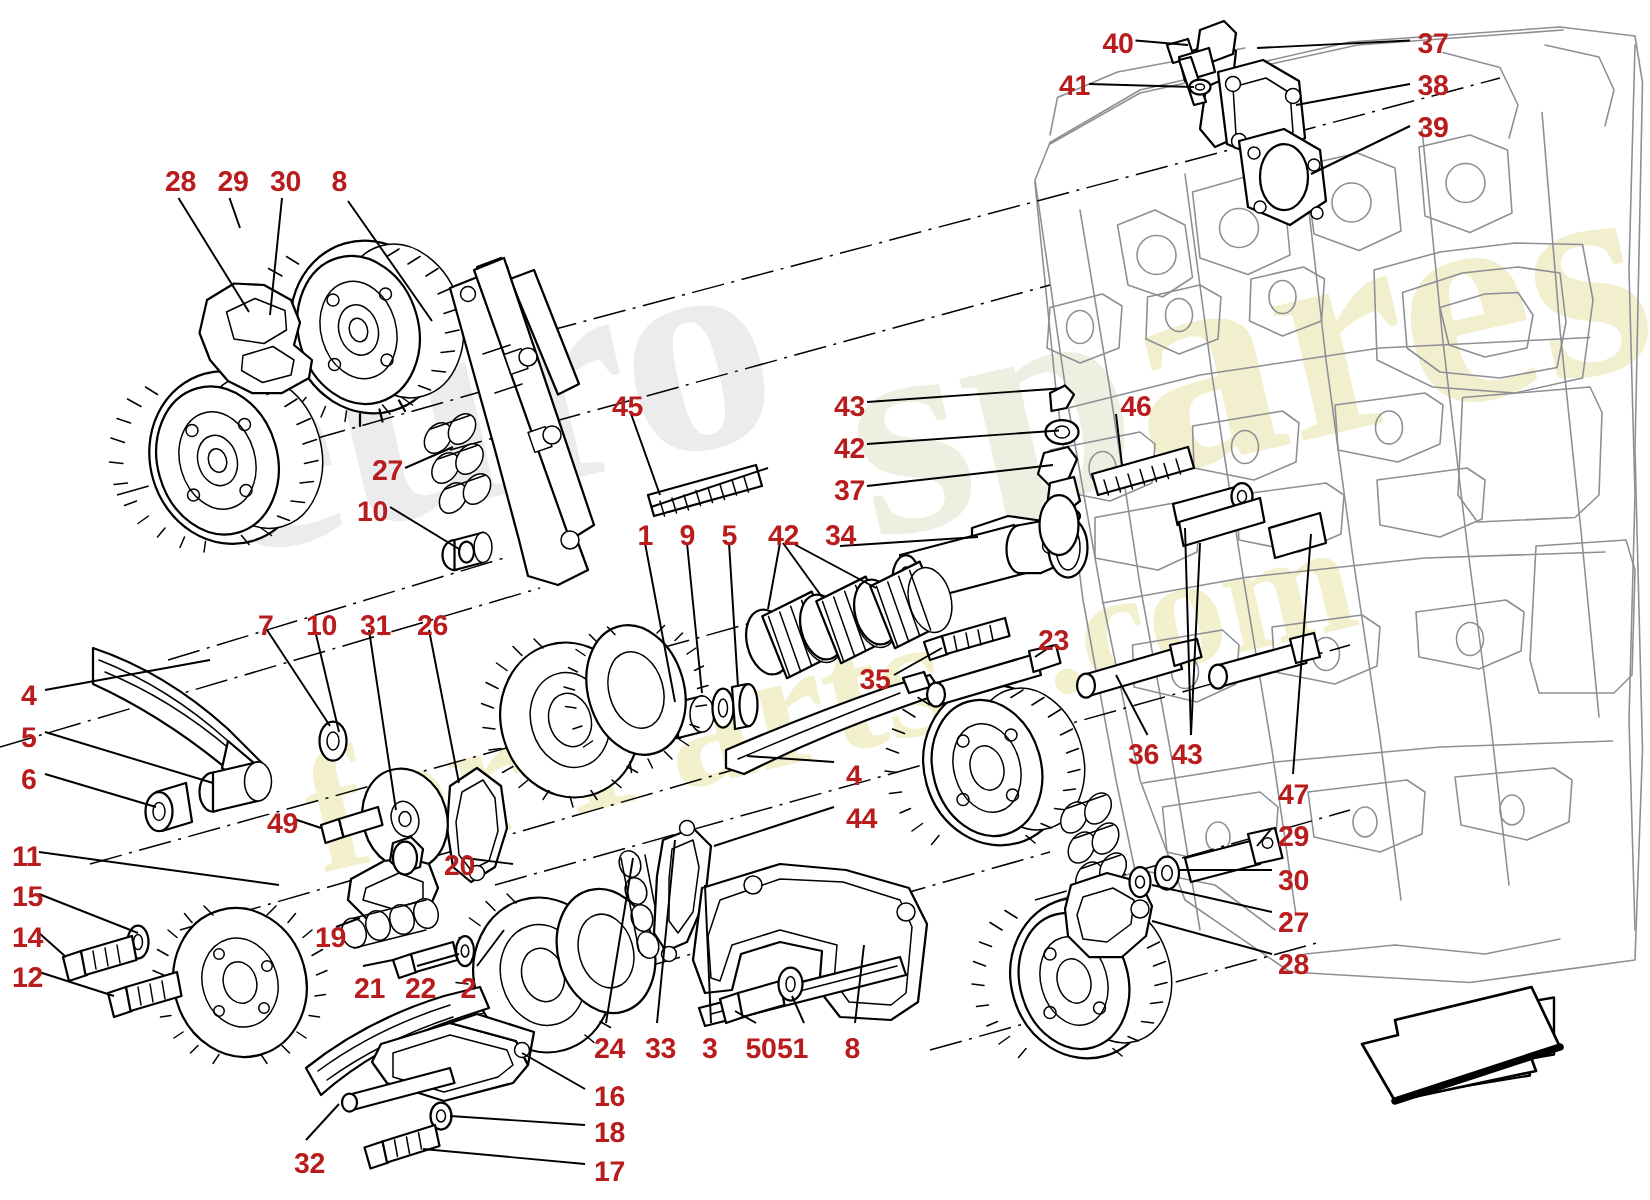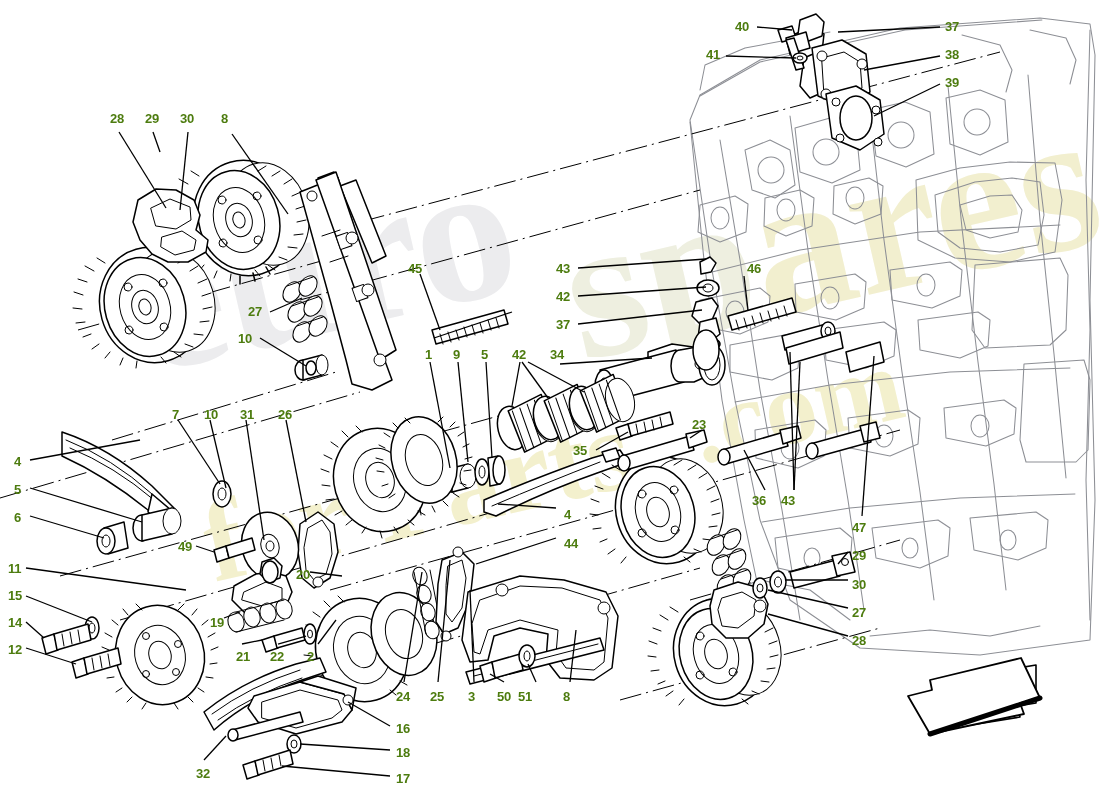--- a/index.html
+++ b/index.html
@@ -1,21 +1,21 @@
 <!DOCTYPE html>
 <html><head>
 <meta charset="utf-8">
 <style>
   html,body{margin:0;padding:0;background:#fff;}
   body{width:1100px;height:800px;overflow:hidden;font-family:"Liberation Sans",sans-serif;}
   #stage{position:relative;width:1100px;height:800px;background:#ffffff;}
   #stage svg{position:absolute;left:0;top:0;}
   .lbl{
     position:absolute;font-family:"Liberation Sans",sans-serif;
-    font-size:13px;font-weight:bold;color:#4d7c0f;line-height:1;
+    font-size:19px;font-weight:bold;color:#b91c1c;line-height:1;
     white-space:nowrap;letter-spacing:-0.3px;
   }
   .wm{
     position:absolute;pointer-events:none;
     font-family:"Liberation Serif",serif;font-weight:bold;
     white-space:nowrap;
   }
 </style>
 </head>
 <body>
@@ -696,21 +696,21 @@
   <div class="lbl" style="left:8px;top:589px;">15</div>
   <div class="lbl" style="left:852px;top:606px;">27</div>
   <div class="lbl" style="left:8px;top:616px;">14</div>
   <div class="lbl" style="left:210px;top:616px;">19</div>
   <div class="lbl" style="left:852px;top:634px;">28</div>
   <div class="lbl" style="left:8px;top:643px;">12</div>
   <div class="lbl" style="left:236px;top:650px;text-align:center;">21</div>
   <div class="lbl" style="left:270px;top:650px;">22</div>
   <div class="lbl" style="left:307px;top:650px;">2</div>
   <div class="lbl" style="left:396px;top:690px;">24</div>
-  <div class="lbl" style="left:430px;top:690px;">25</div>
+  <div class="lbl" style="left:430px;top:690px;">33</div>
   <div class="lbl" style="left:468px;top:690px;">3</div>
   <div class="lbl" style="left:497px;top:690px;">50</div>
   <div class="lbl" style="left:518px;top:690px;">51</div>
   <div class="lbl" style="left:563px;top:690px;">8</div>
   <div class="lbl" style="left:396px;top:722px;">16</div>
   <div class="lbl" style="left:396px;top:746px;">18</div>
   <div class="lbl" style="left:196px;top:767px;">32</div>
   <div class="lbl" style="left:396px;top:772px;">17</div>
 
 </div>

